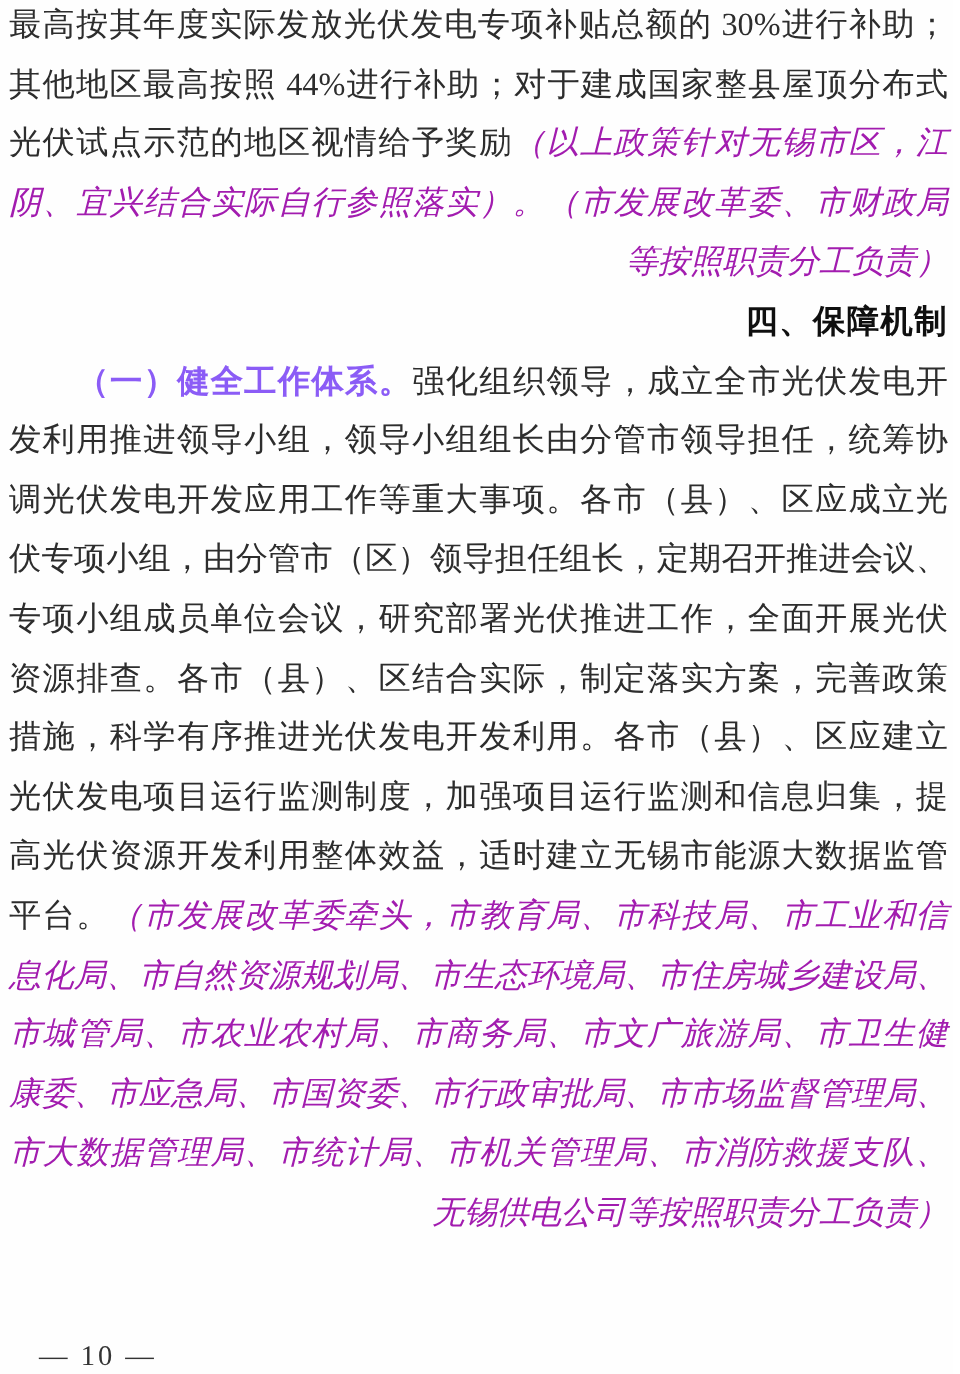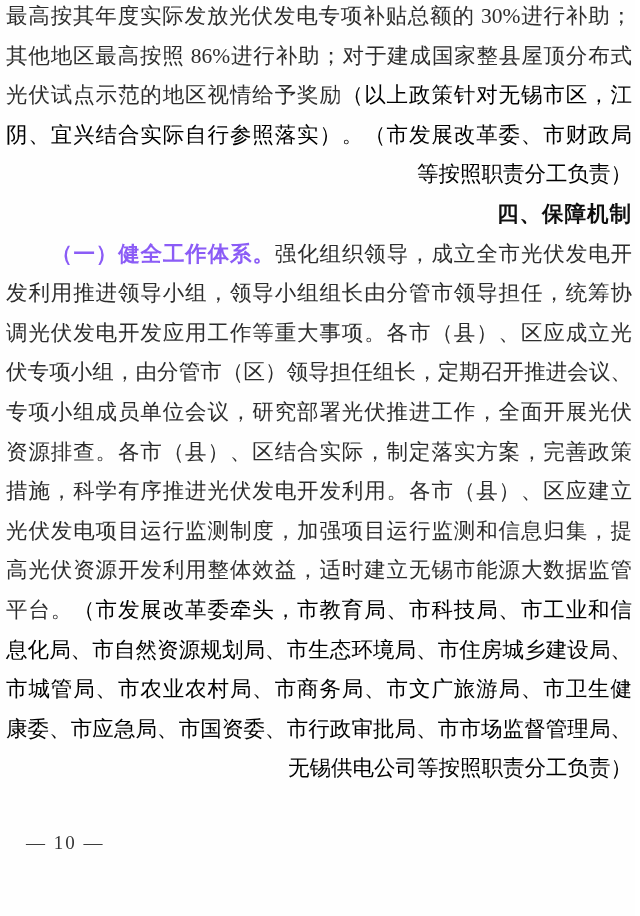--- a/index.html
+++ b/index.html
@@ -36,59 +36,61 @@
     text-justify: inter-character;
   }
   .line.indent {
     padding-left: 45px;
   }
   .seg-bold {
     font-weight: 700;
     color: #8b5cf6;
   }
   .seg-kai {
-    color: #000000;
+    font-style: italic;
+    color: #a21caf;
   }
   .line.heading {
     font-family: "Liberation Sans", "DejaVu Sans", sans-serif;
     letter-spacing: 1px;
   }
   .line.heading .seg-bold {
     color: #0f0f0f;
   }
   .page-number {
     position: absolute;
     left: 26px;
-    top: 832px;
+    top: 894px;
     font-size: 19px;
     letter-spacing: 2px;
     color: #333333;
     font-family: "Liberation Serif", "DejaVu Serif", serif;
   }
 </style>
 </head>
 <body>
 
 <div class="page">
   <div class="doc-body">
       <div class="line justify"><span class="">最高按其年度实际发放光伏发电专项补贴总额的 30%进行补助；</span></div>
-      <div class="line justify"><span class="">其他地区最高按照 86%进行补助；对于建成国家整县屋顶分布式</span></div>
+      <div class="line justify"><span class="">其他地区最高按照 44%进行补助；对于建成国家整县屋顶分布式</span></div>
       <div class="line justify"><span class="">光伏试点示范的地区视情给予奖励</span><span class="seg-kai">（以上政策针对无锡市区，江</span></div>
       <div class="line justify"><span class="seg-kai">阴、宜兴结合实际自行参照落实）。（市发展改革委、市财政局</span></div>
       <div class="line"><span class="seg-kai">等按照职责分工负责）</span></div>
       <div class="line indent heading"><span class="seg-bold ">四、保障机制</span></div>
       <div class="line indent justify"><span class="seg-bold ">（一）健全工作体系。</span><span class="">强化组织领导，成立全市光伏发电开</span></div>
       <div class="line justify"><span class="">发利用推进领导小组，领导小组组长由分管市领导担任，统筹协</span></div>
       <div class="line justify"><span class="">调光伏发电开发应用工作等重大事项。各市（县）、区应成立光</span></div>
       <div class="line justify"><span class="">伏专项小组，由分管市（区）领导担任组长，定期召开推进会议、</span></div>
       <div class="line justify"><span class="">专项小组成员单位会议，研究部署光伏推进工作，全面开展光伏</span></div>
       <div class="line justify"><span class="">资源排查。各市（县）、区结合实际，制定落实方案，完善政策</span></div>
       <div class="line justify"><span class="">措施，科学有序推进光伏发电开发利用。各市（县）、区应建立</span></div>
       <div class="line justify"><span class="">光伏发电项目运行监测制度，加强项目运行监测和信息归集，提</span></div>
       <div class="line justify"><span class="">高光伏资源开发利用整体效益，适时建立无锡市能源大数据监管</span></div>
       <div class="line justify"><span class="">平台。</span><span class="seg-kai">（市发展改革委牵头，市教育局、市科技局、市工业和信</span></div>
       <div class="line justify"><span class="seg-kai">息化局、市自然资源规划局、市生态环境局、市住房城乡建设局、</span></div>
       <div class="line justify"><span class="seg-kai">市城管局、市农业农村局、市商务局、市文广旅游局、市卫生健</span></div>
       <div class="line justify"><span class="seg-kai">康委、市应急局、市国资委、市行政审批局、市市场监督管理局、</span></div>
+      <div class="line justify"><span class="seg-kai">市大数据管理局、市统计局、市机关管理局、市消防救援支队、</span></div>
       <div class="line"><span class="seg-kai">无锡供电公司等按照职责分工负责）</span></div>
     </div>
   <div class="page-number">— 10 —</div>
 </div>
 
 </body></html>

